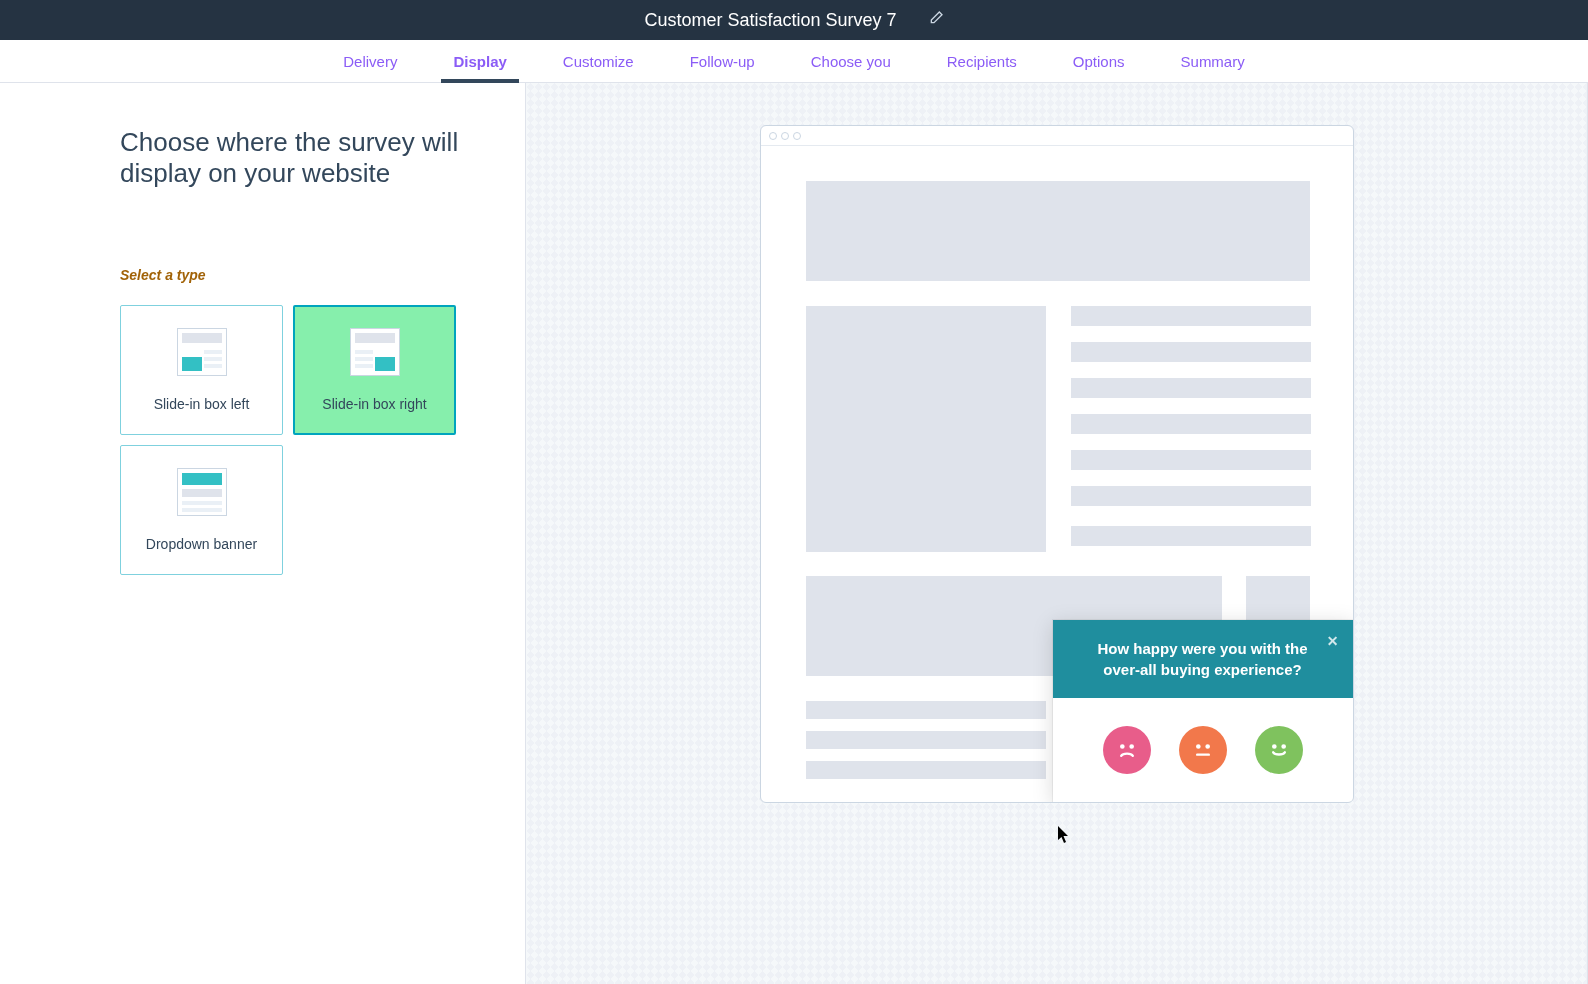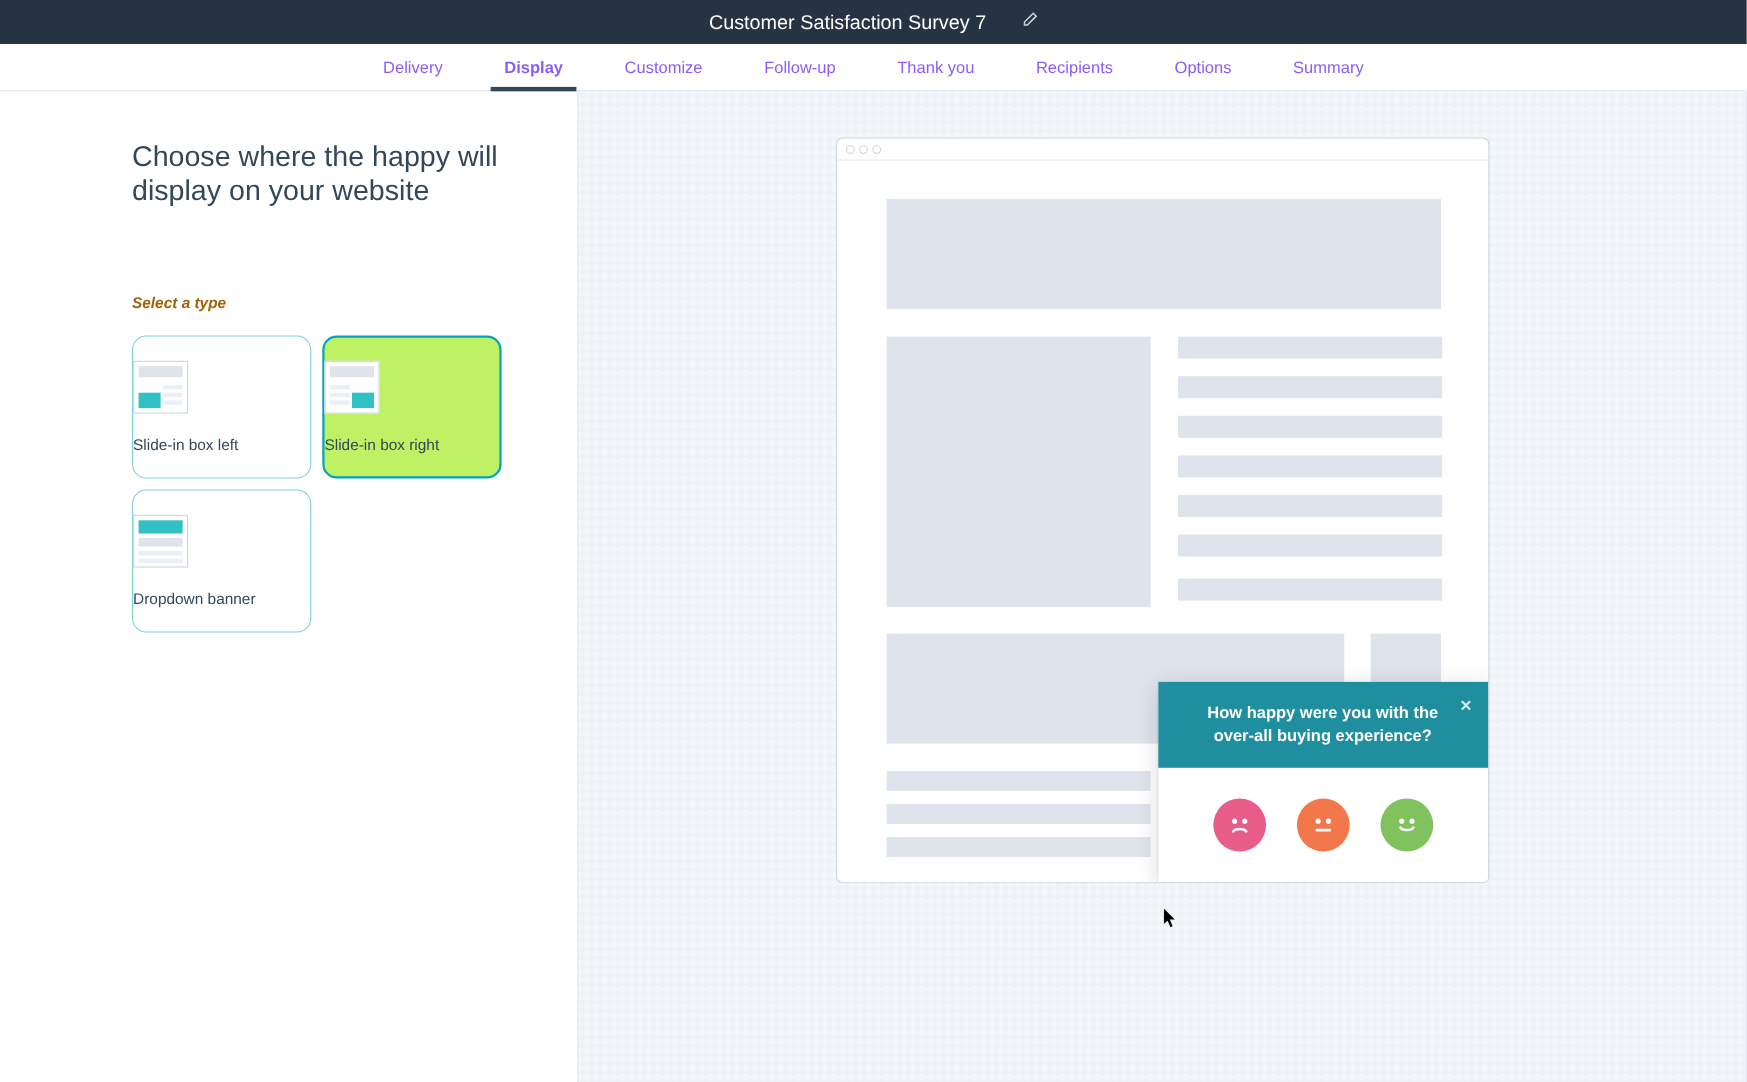--- a/index.html
+++ b/index.html
@@ -88,33 +88,34 @@
   }
   .type-grid {
     display: flex;
     flex-wrap: wrap;
     gap: 10px;
   }
   .type-card {
     width: 163px;
     height: 130px;
     border: 1px solid #7fd1de;
-    border-radius: 13px;
+    border-radius: 2px;
     background: #fff;
     display: flex;
     flex-direction: column;
+    align-items: center;
     justify-content: center;
     gap: 20px;
     cursor: pointer;
     font-size: 14px;
     color: #33475b;
   }
   .type-card.selected {
     border: 2px solid #00a4bd;
-    background: #bef264;
+    background: #86efac;
   }
   .type-card .mini {
     width: 50px; height: 48px;
     border: 1px solid #cbd6e2;
     background: #fff;
     position: relative;
   }
   .type-card .mini .bar-top   { position:absolute; top:4px; left:4px; right:4px; height:10px; background:#dfe3eb; }
   .type-card .mini .bar-mid   { position:absolute; top:18px; left:4px; right:4px; height:6px; background:#eaf0f6; }
   .type-card .mini .box-hl    { position:absolute; width:20px; height:14px; background:#33c0c4; }
@@ -256,37 +257,37 @@
   <div class="tab active">
       <span>Display</span>
     </div>
   <div class="tab">
       <span>Customize</span>
     </div>
   <div class="tab">
       <span>Follow-up</span>
     </div>
   <div class="tab">
-      <span>Thank you</span>
+      <span>Choose you</span>
     </div>
   <div class="tab">
       <span>Recipients</span>
     </div>
   <div class="tab">
       <span>Options</span>
     </div>
   <div class="tab">
       <span>Summary</span>
     </div>
 </div>
 
 <div class="workspace">
 
   <div class="panel-left">
-    <h1>Choose where the happy will display on your website</h1>
+    <h1>Choose where the survey will display on your website</h1>
     <div class="section-label">Select a type</div>
 
     <div class="type-grid">
 
       <div class="type-card">
         <div class="mini slide-left">
           <div class="bar-top"></div>
           <div class="lines">
               <div></div>
               <div></div>

